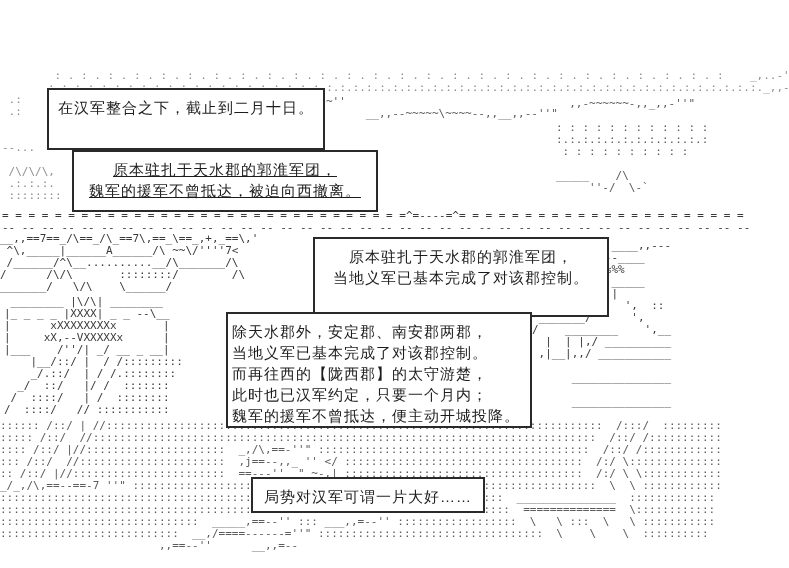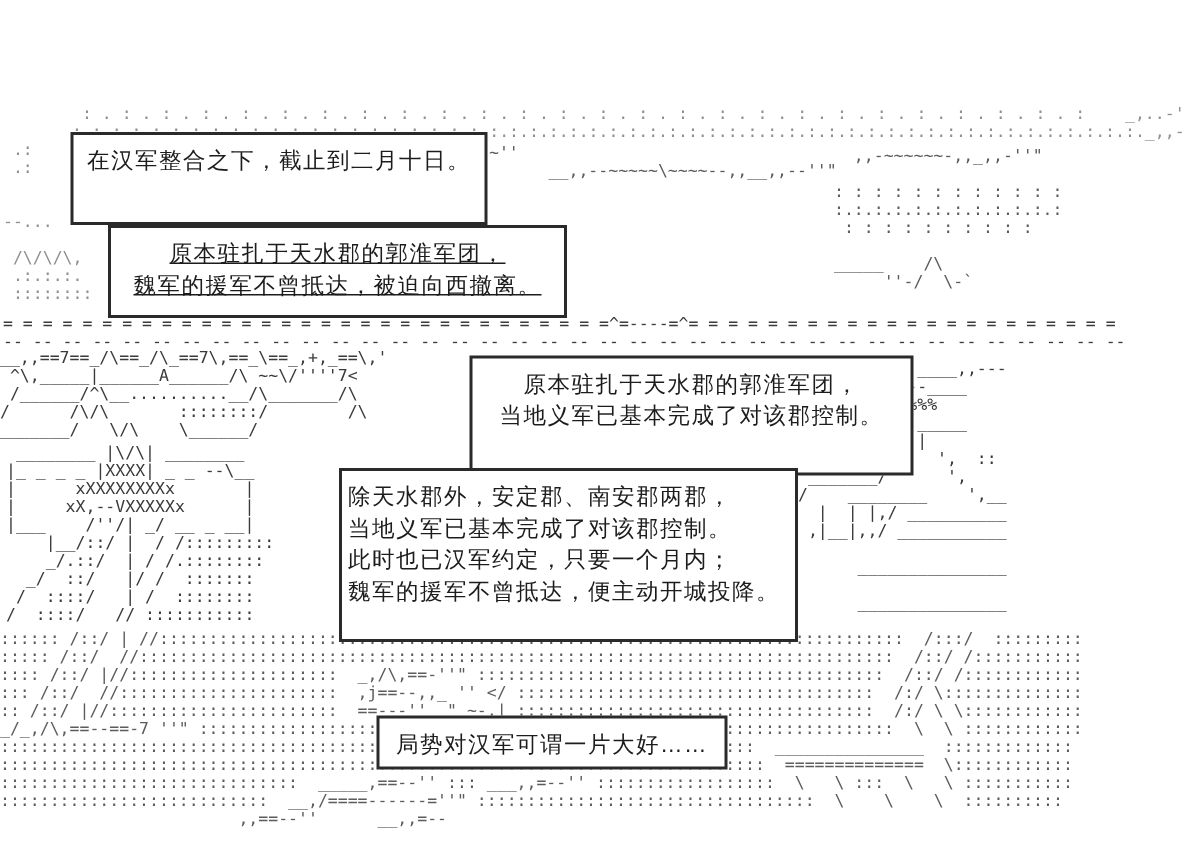--- a/index.html
+++ b/index.html
@@ -111,20 +111,21 @@
   </div>
 
   <div class="dbox center" style="left:313px;top:237px;width:296px;height:80px;">
     <div class="dline">原本驻扎于天水郡的郭淮军团，</div>
     <div class="dline">当地义军已基本完成了对该郡控制。</div>
   </div>
 
   <div class="dbox" style="left:226px;top:312px;width:306px;height:116px;">
     <div class="dline">除天水郡外，安定郡、南安郡两郡，</div>
     <div class="dline">当地义军已基本完成了对该郡控制。</div>
+    <div class="dline">而再往西的【陇西郡】的太守游楚，</div>
     <div class="dline">此时也已汉军约定，只要一个月内；</div>
     <div class="dline">魏军的援军不曾抵达，便主动开城投降。</div>
   </div>
 
   <div class="dbox center" style="left:251px;top:477px;width:234px;height:36px;">
     <div class="dline">局势对汉军可谓一片大好……</div>
   </div>
 
 </div>
 

